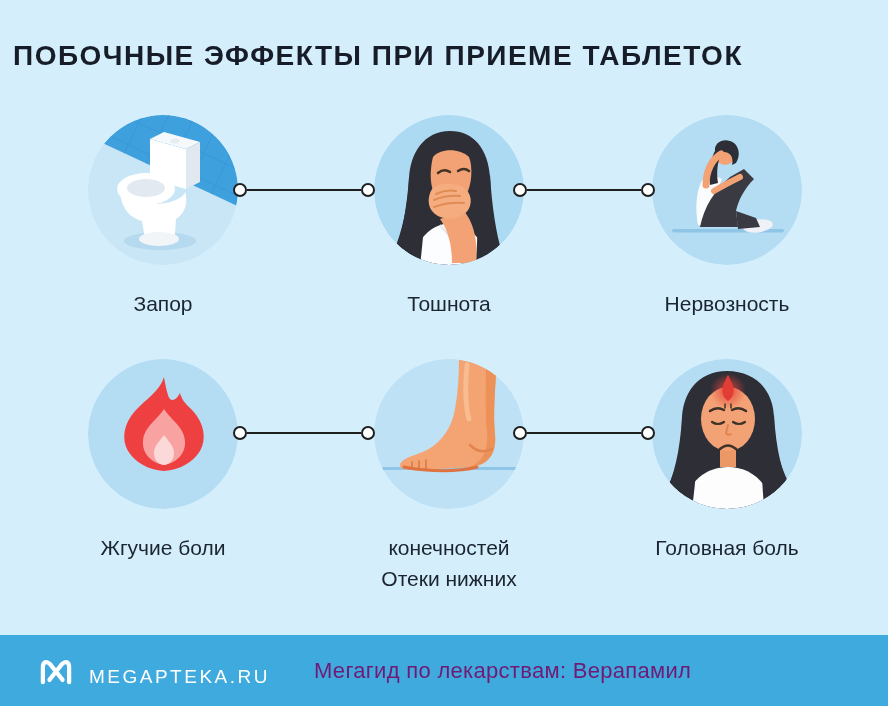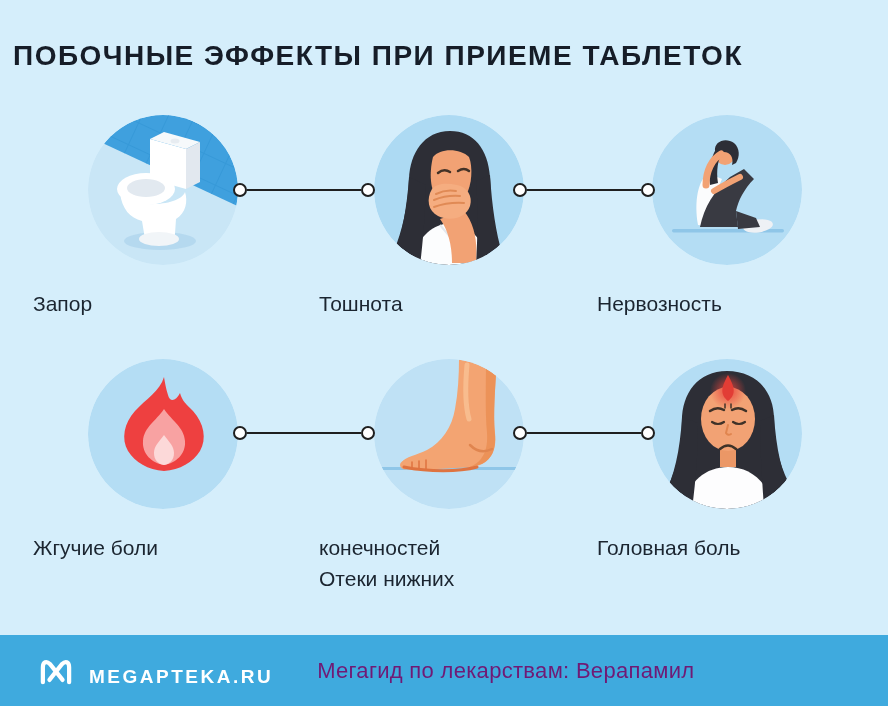--- a/index.html
+++ b/index.html
@@ -20,21 +20,21 @@
   .bubble svg{ display:block; width:150px; height:150px; }
 
   .pos-r1c1{ left:88px;  top:115px; }
   .pos-r1c2{ left:374px; top:115px; }
   .pos-r1c3{ left:652px; top:115px; }
   .pos-r2c1{ left:88px;  top:359px; }
   .pos-r2c2{ left:374px; top:359px; }
   .pos-r2c3{ left:652px; top:359px; }
 
   .label{
-    position:absolute; width:260px; 
+    position:absolute; width:260px; text-align:center;
     font-size:21px; font-weight:500; color:#1b2530; line-height:31px;
   }
   .lab-r1{ top:288px; }
   .lab-r2{ top:532px; }
   .lab-c1{ left:33px; }
   .lab-c2{ left:319px; }
   .lab-c3{ left:597px; }
   .label span{ display:block; }
 
   .connector{
@@ -49,21 +49,21 @@
     flex:0 0 auto; width:14px; height:14px; border-radius:50%;
     background:#fff; border:2.5px solid #1f1f1f;
   }
   .cline{ flex:1 1 auto; height:2.5px; background:#1f1f1f; }
 
   .footer{
     position:absolute; left:0; bottom:0; width:888px; height:71px;
     background:#3faade; display:flex; align-items:center; padding-left:38px;
   }
   .brand{
-    margin-left:15px; color:#ffffff; font-size:19px; font-weight:700;
+    margin-left:15px; color:#ffffff; font-size:19px; font-weight:400;
     letter-spacing:2.5px;
     margin-top:12px;
   }
   .tagline{
     margin-left:44px; color:#701a75; font-size:22px; font-weight:400;
     letter-spacing:0.3px;
   }
 </style>
 </head>
 <body>

